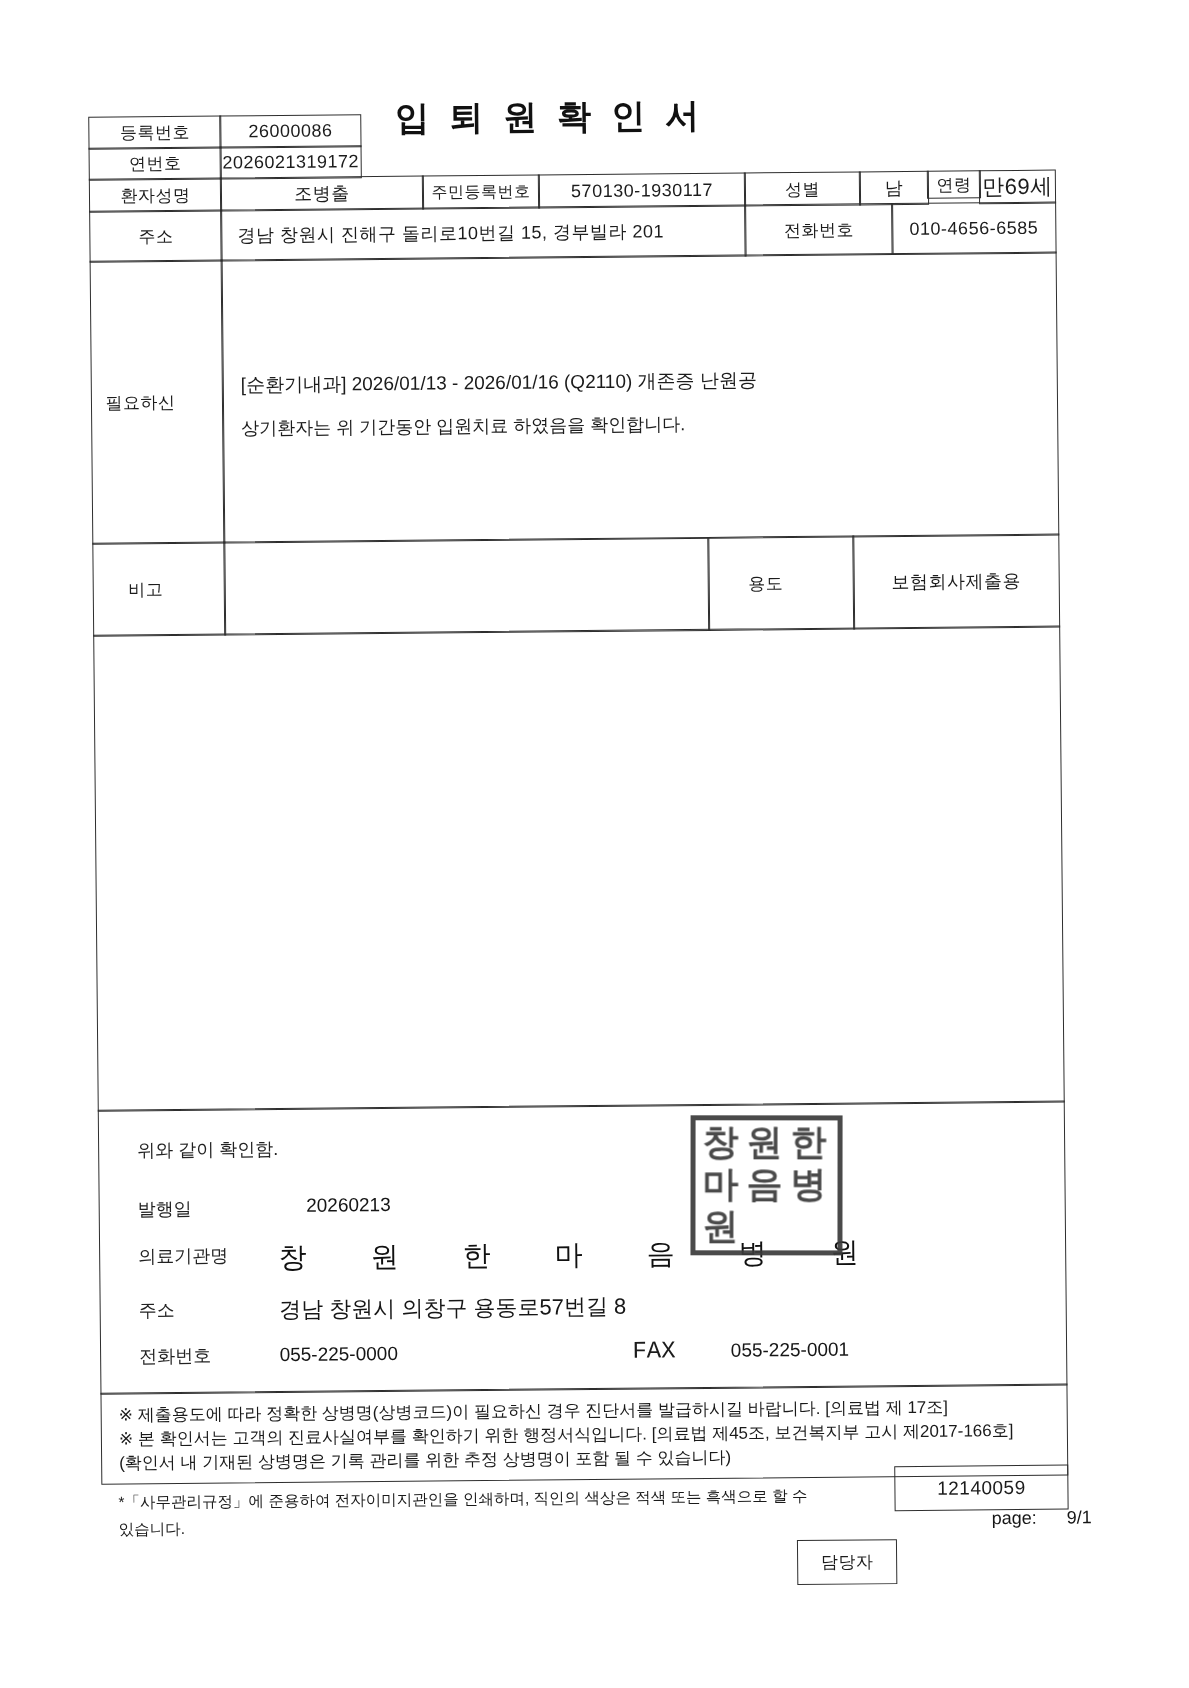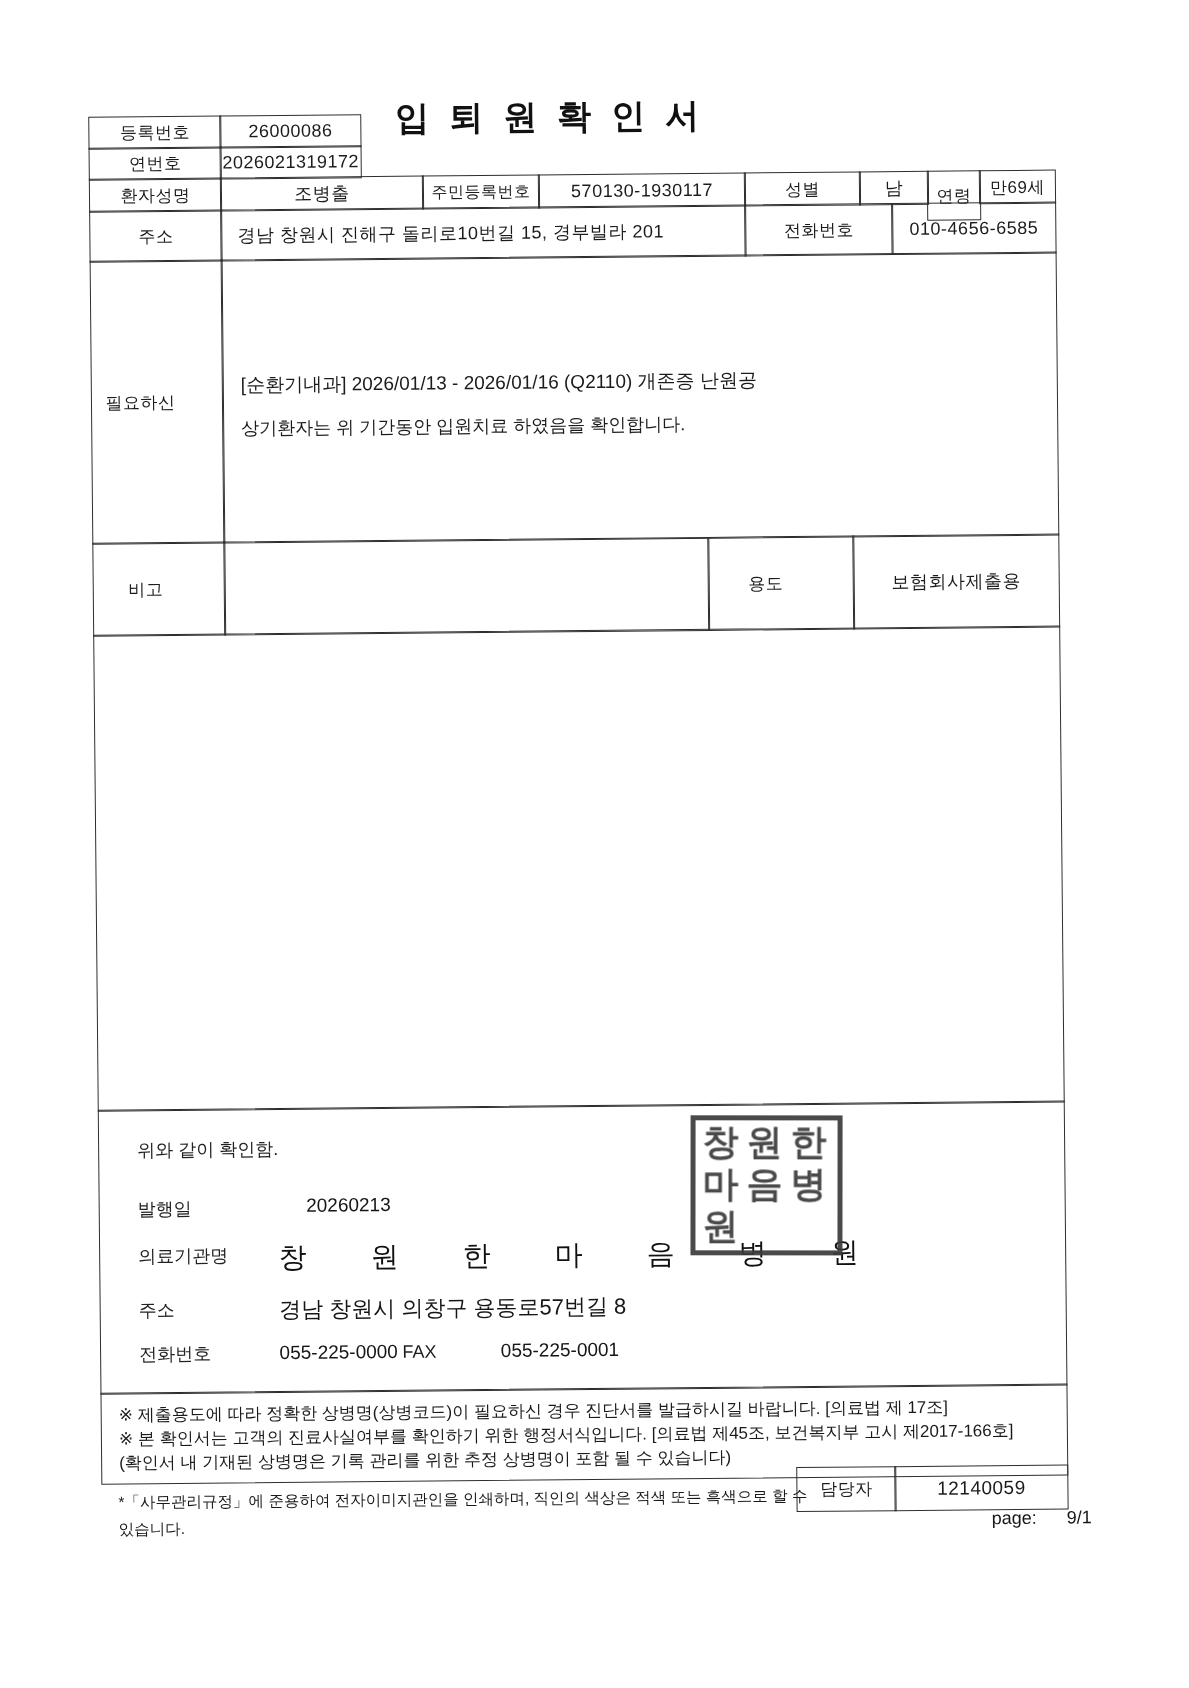--- a/index.html
+++ b/index.html
@@ -53,22 +53,22 @@
   <div class="cell val" style="left:226px;top:112px;width:142px;height:33px;">26000086</div>
   <div class="cell" style="left:95px;top:143px;width:133px;height:33px;">연번호</div>
   <div class="cell val" style="left:226px;top:143px;width:142px;height:33px;">2026021319172</div>
 
   <div class="cell" style="left:95px;top:174px;width:133px;height:34px;">환자성명</div>
   <div class="cell val" style="left:226px;top:174px;width:204px;height:34px;">조병출</div>
   <div class="cell" style="left:428px;top:174px;width:118px;height:34px;font-size:16px;">주민등록번호</div>
   <div class="cell val" style="left:544px;top:174px;width:208px;height:34px;">570130-1930117</div>
   <div class="cell" style="left:750px;top:174px;width:117px;height:34px;">성별</div>
   <div class="cell val" style="left:865px;top:174px;width:70px;height:34px;">남</div>
-  <div class="cell" style="left:933px;top:174px;width:54px;height:50px;">연령</div>
-  <div class="cell val" style="left:985px;top:174px;width:77px;height:34px;font-size:17px;">만69세</div>
+  <div class="cell" style="left:933px;top:174px;width:54px;height:28px;">연령</div>
+  <div class="cell val" style="left:985px;top:174px;width:77px;height:34px;font-size:22px;">만69세</div>
 
   <div class="cell" style="left:95px;top:206px;width:133px;height:52px;">주소</div>
   <div class="cell val leftpad" style="left:226px;top:206px;width:526px;height:52px;">경남 창원시 진해구 돌리로10번길  15, 경부빌라 201</div>
   <div class="cell" style="left:750px;top:206px;width:149px;height:52px;">전화번호</div>
   <div class="cell val" style="left:897px;top:206px;width:165px;height:52px;">010-4656-6585</div>
 
   <div class="cell" style="left:95px;top:256px;width:133px;height:284px;">
     <span class="spread" style="width:104px;">필요하신</span>
   </div>
   <div class="box" style="left:226px;top:256px;width:836px;height:284px;">
@@ -101,36 +101,36 @@
     </div>
 
     <div class="bline" style="left:38px;top:186px;">
       <span class="spread lbl" style="width:122px;vertical-align:2px;">주소</span>
       <span style="margin-left:14px;font-size:22px;color:#161616;">경남 창원시 의창구  용동로57번길 8</span>
     </div>
 
     <div class="bline" style="left:38px;top:232px;">
       <span class="spread lbl" style="width:122px;">전화번호</span>
       <span class="bval" style="margin-left:14px;">055-225-0000</span>
-      <span class="spread" style="width:76px;font-size:18px;">FAX</span>
+      <span class="spread" style="width:76px;margin-left:230px;font-size:24px;font-family:Liberation Mono, monospace;">FAX</span>
       <span class="bval" style="margin-left:18px;">055-225-0001</span>
     </div>
   </div>
 
   <div class="stamp">창원한마음병원</div>
 
   <div class="box" style="left:95px;top:1388px;width:967px;height:92px;">
     <div class="notes-inner">
       <div>※ 제출용도에 따라 정확한 상병명(상병코드)이 필요하신 경우 진단서를 발급하시길 바랍니다. [의료법 제 17조]</div>
       <div>※ 본 확인서는 고객의 진료사실여부를 확인하기 위한 행정서식입니다. [의료법 제45조, 보건복지부 고시 제2017-166호]</div>
       <div>(확인서 내 기재된 상병명은 기록 관리를 위한 추정 상병명이 포함 될 수 있습니다)</div>
     </div>
   </div>
 
-  <div class="cell" style="left:790px;top:1469px;width:100px;height:45px;text-align:right;">담당자</div>
+  <div class="cell" style="left:790px;top:1542px;width:100px;height:45px;text-align:right;">담당자</div>
   <div class="cell val" style="left:888px;top:1469px;width:174px;height:45px;font-size:19px;">12140059</div>
 
   <div class="footnote">*「사무관리규정」에 준용하여 전자이미지관인을 인쇄하며, 직인의 색상은 적색 또는 흑색으로 할 수 있습니다.</div>
 
   <div class="pageline">
     <span>page:</span>
     <span>9/1</span>
   </div>
 
 </div>

